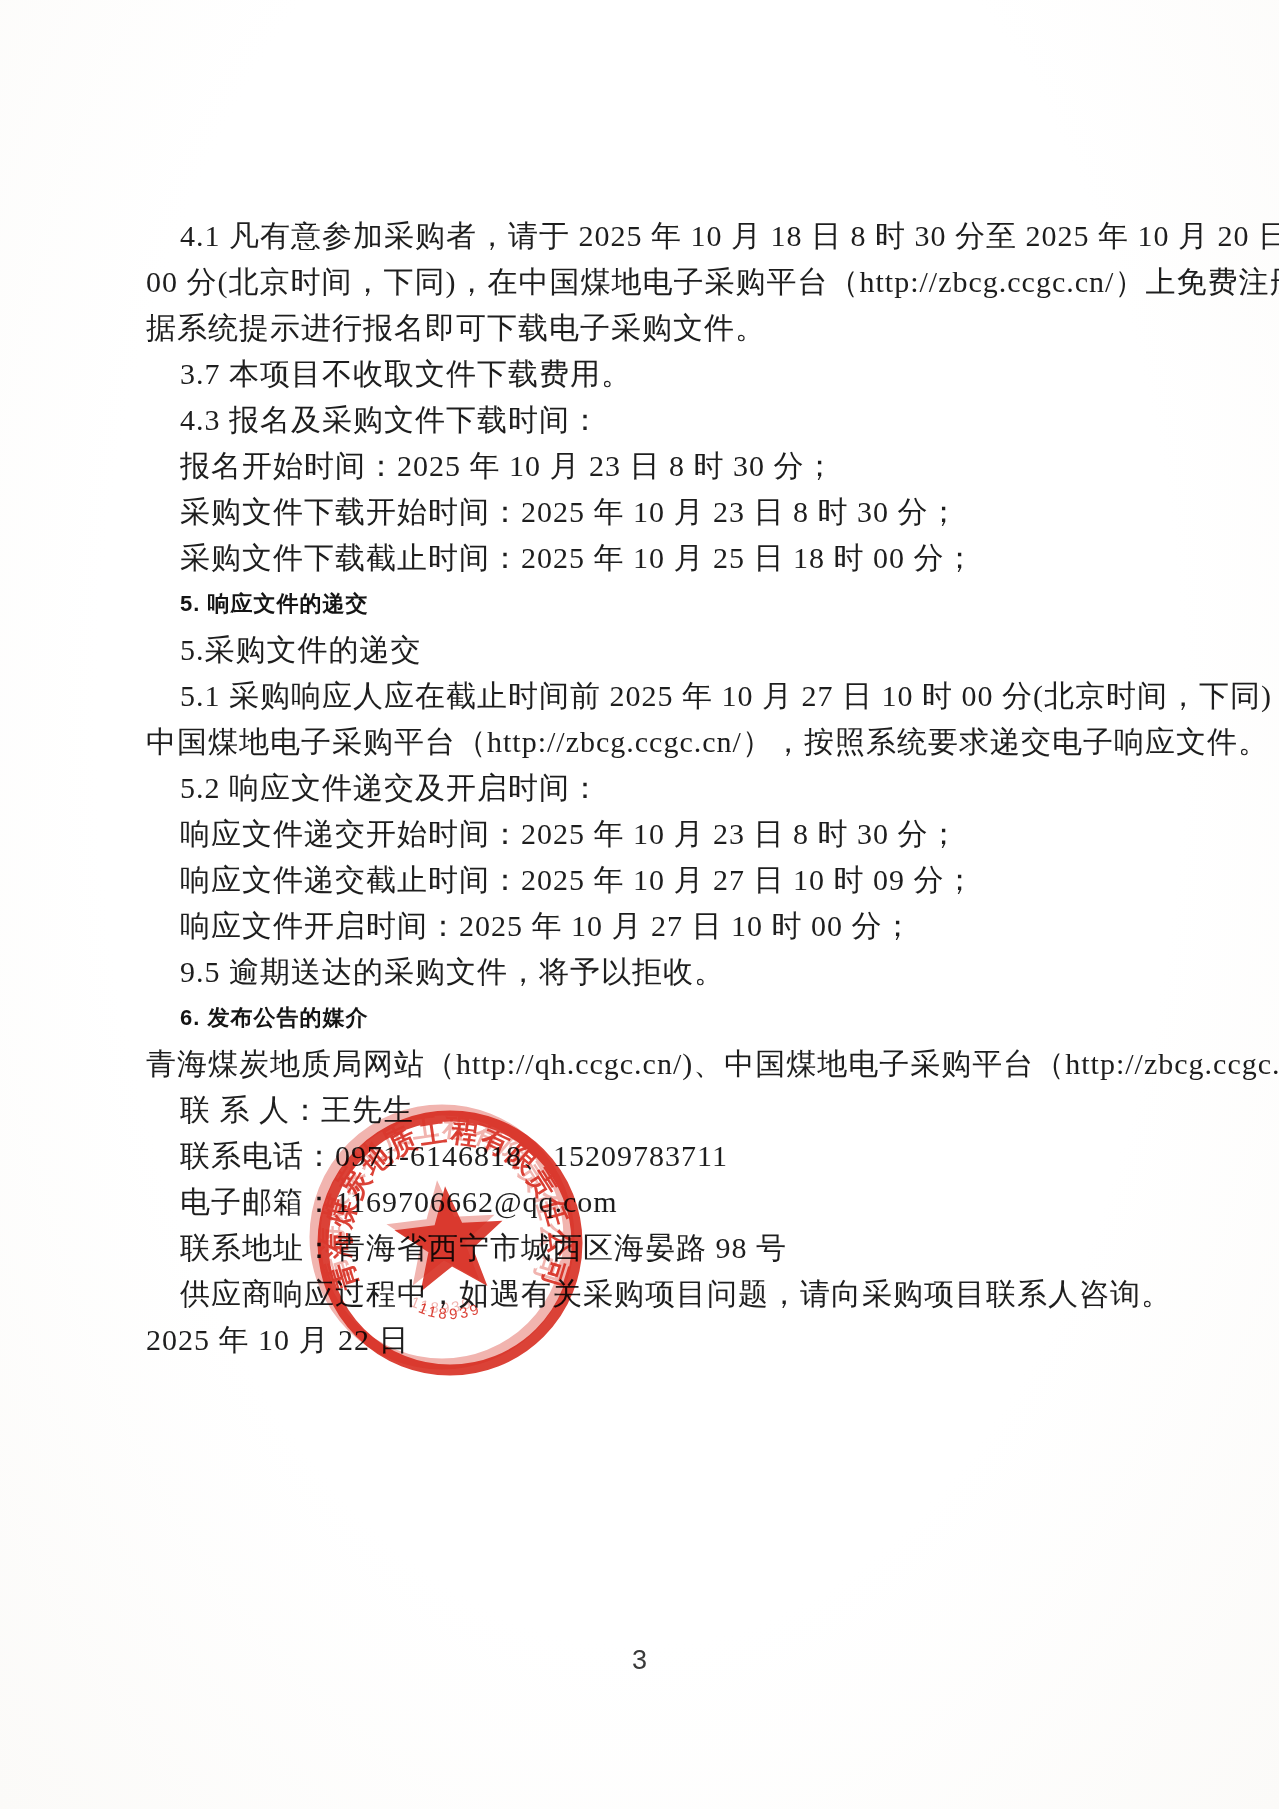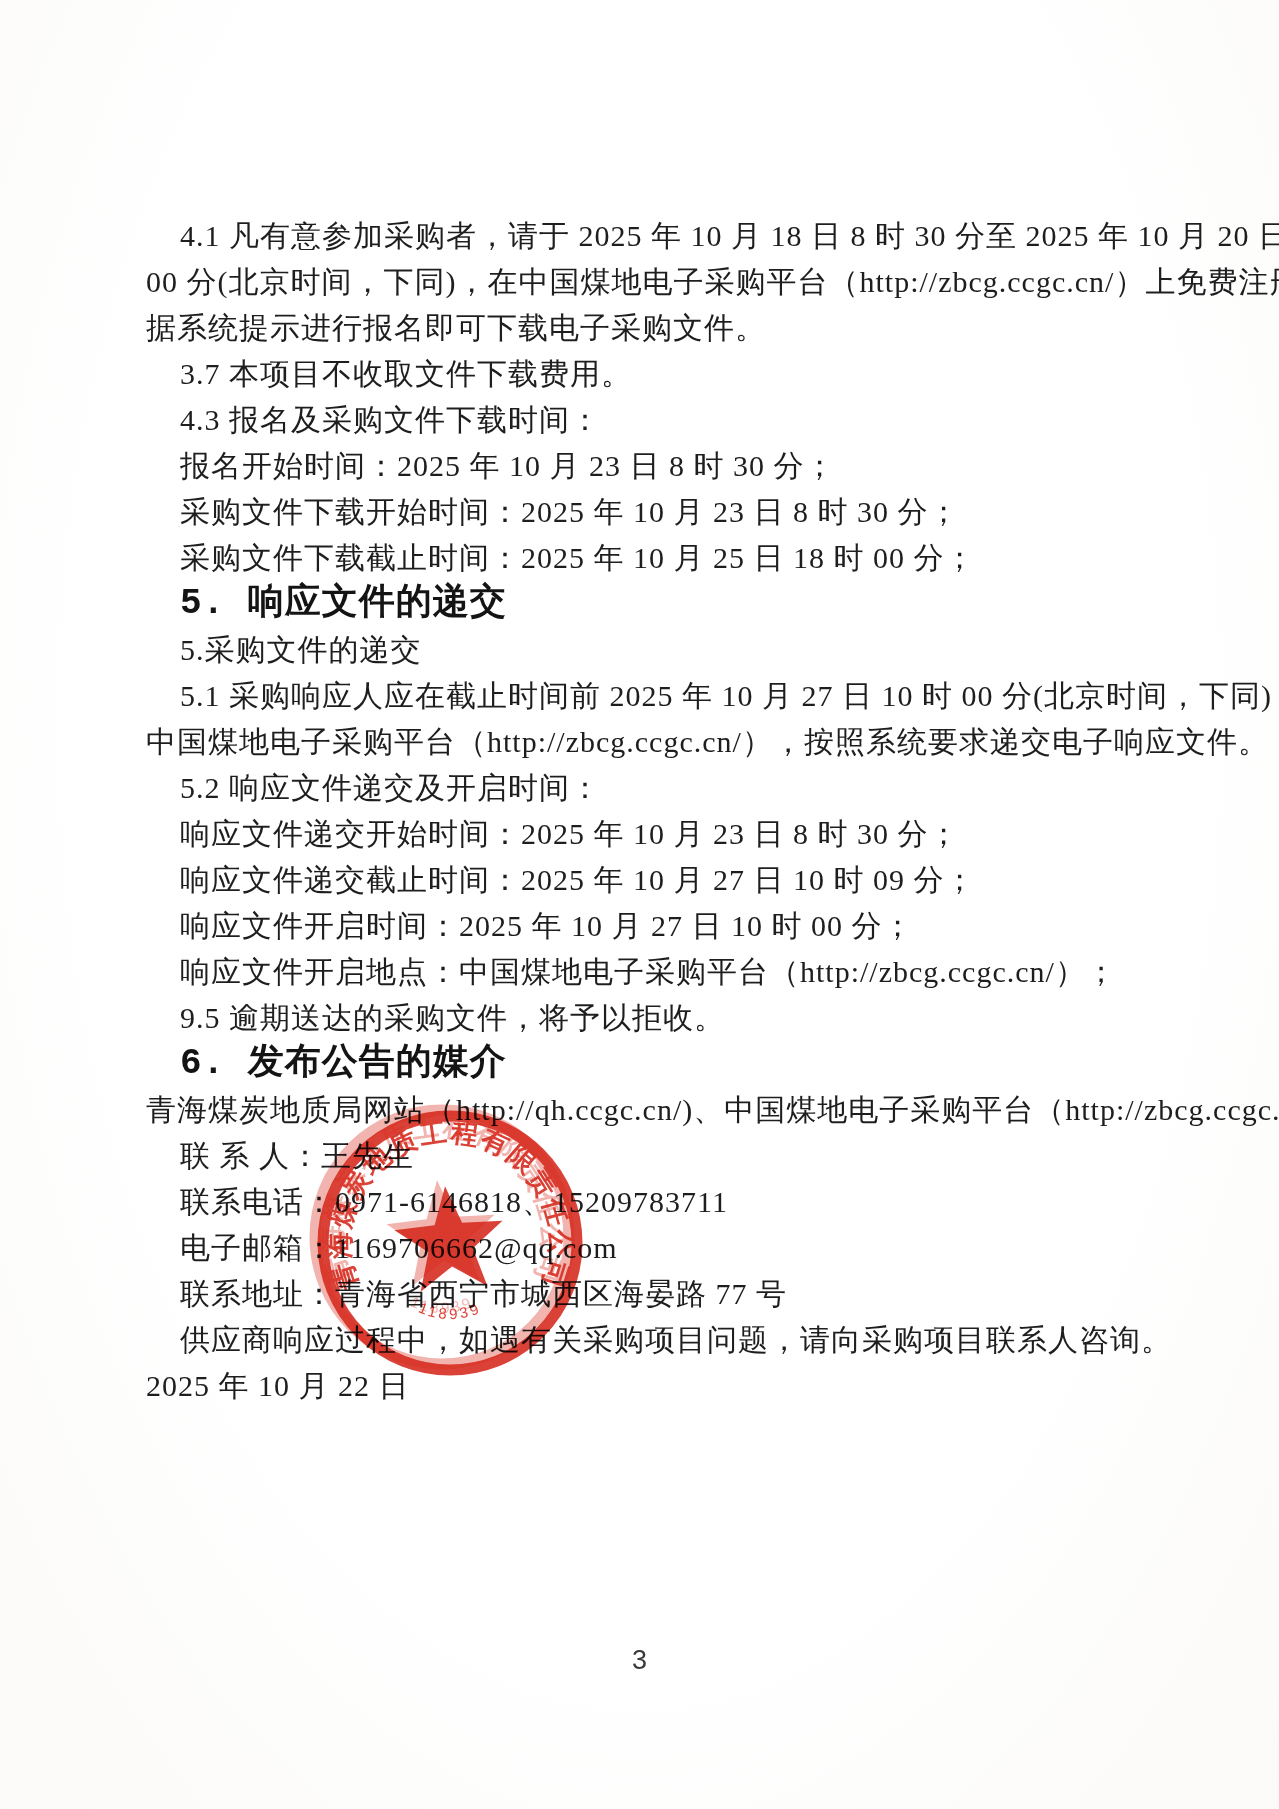--- a/index.html
+++ b/index.html
@@ -24,23 +24,23 @@
     height:46px;
     line-height:46px;
     font-size:30px;
     letter-spacing:1px;
     white-space:nowrap;
   }
   .ln.indent{padding-left:34px;}
   .ln.flush{padding-left:0;}
   .ln.heading{
     padding-left:34px;
-    font-family:Liberation Mono, monospace;
+    font-family:Liberation Sans, sans-serif;
     font-weight:bold;
-    font-size:36px;
+    font-size:22px;
     color:#141414;
   }
   .ln.date-line{
     text-align:left;
     padding-right:118px;
   }
   .page-number{
     position:absolute;
     left:0;top:1645px;width:100%;
     text-align:center;
@@ -73,28 +73,27 @@
       <div class="ln indent">采购文件下载开始时间：2025 年 10 月 23 日 8 时 30 分；</div>
       <div class="ln indent">采购文件下载截止时间：2025 年 10 月 25 日 18 时 00 分；</div>
       <div class="ln heading">5. 响应文件的递交</div>
       <div class="ln indent">5.采购文件的递交</div>
       <div class="ln indent">5.1 采购响应人应在截止时间前 2025 年 10 月 27 日 10 时 00 分(北京时间，下同)，通过</div>
       <div class="ln flush">中国煤地电子采购平台（http://zbcg.ccgc.cn/），按照系统要求递交电子响应文件。</div>
       <div class="ln indent">5.2 响应文件递交及开启时间：</div>
       <div class="ln indent">响应文件递交开始时间：2025 年 10 月 23 日 8 时 30 分；</div>
       <div class="ln indent">响应文件递交截止时间：2025 年 10 月 27 日 10 时 09 分；</div>
       <div class="ln indent">响应文件开启时间：2025 年 10 月 27 日 10 时 00 分；</div>
-      <div class="ln indent">响应文件开启地点：中国煤地电子采购平台（http://zbcg.ccgc.cn/）；</div>
       <div class="ln indent">9.5 逾期送达的采购文件，将予以拒收。</div>
       <div class="ln heading">6. 发布公告的媒介</div>
       <div class="ln flush">青海煤炭地质局网站（http://qh.ccgc.cn/)、中国煤地电子采购平台（http://zbcg.ccgc.cn/）。</div>
       <div class="ln indent">联 系 人：王先生</div>
       <div class="ln indent">联系电话：0971-6146818、15209783711</div>
       <div class="ln indent">电子邮箱：1169706662@qq.com</div>
-      <div class="ln indent">联系地址：青海省西宁市城西区海晏路 77 号</div>
+      <div class="ln indent">联系地址：青海省西宁市城西区海晏路 98 号</div>
       <div class="ln indent">供应商响应过程中，如遇有关采购项目问题，请向采购项目联系人咨询。</div>
       <div class="ln date-line">2025 年 10 月 22 日</div>
     </div>
 
   <div class="seal">
     <svg viewBox="0 0 290 290" xmlns="http://www.w3.org/2000/svg">
       <defs>
         <path id="seal-top-arc" d="M 53.5 187.7 A 101 101 0 1 1 236.5 187.7" fill="none"></path>
         <path id="seal-bottom-arc" d="M 112.9 213.9 A 76 76 0 0 0 177.1 213.9" fill="none"></path>
         <g id="seal-art">

